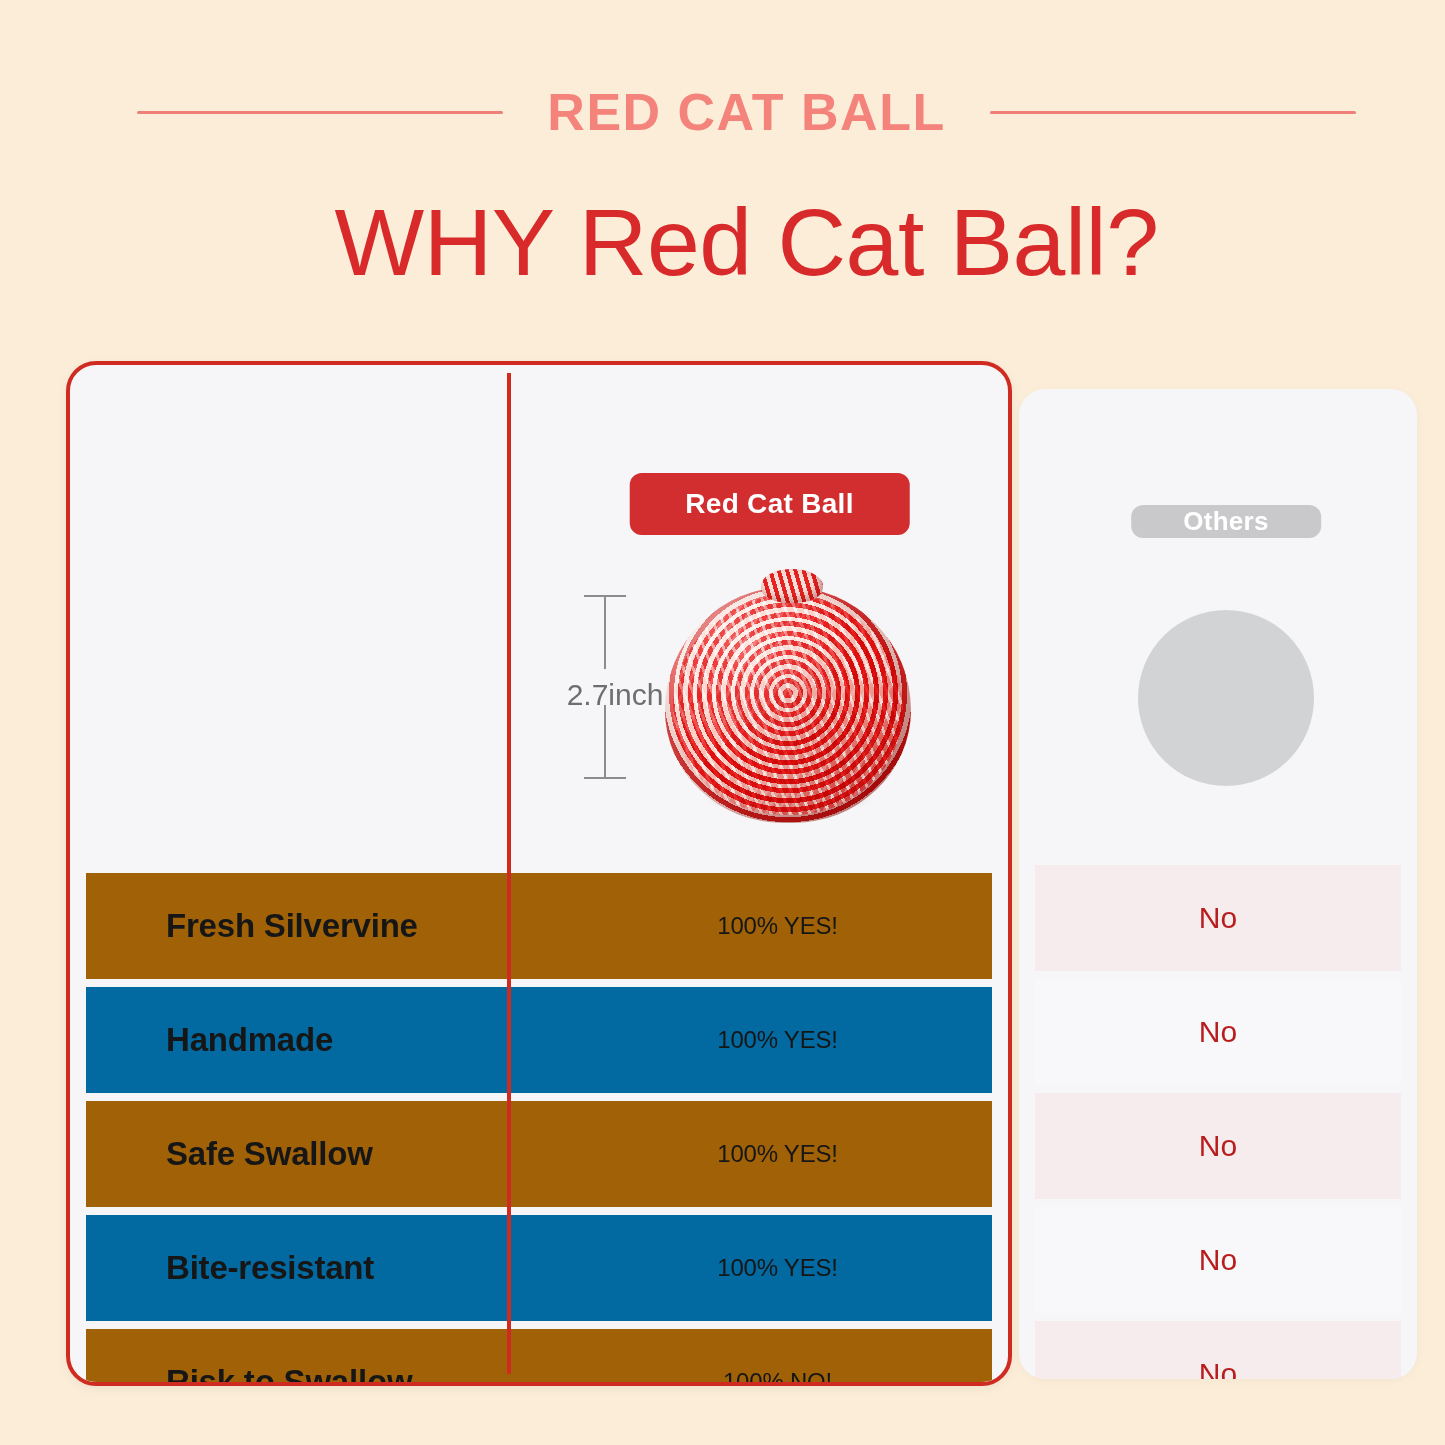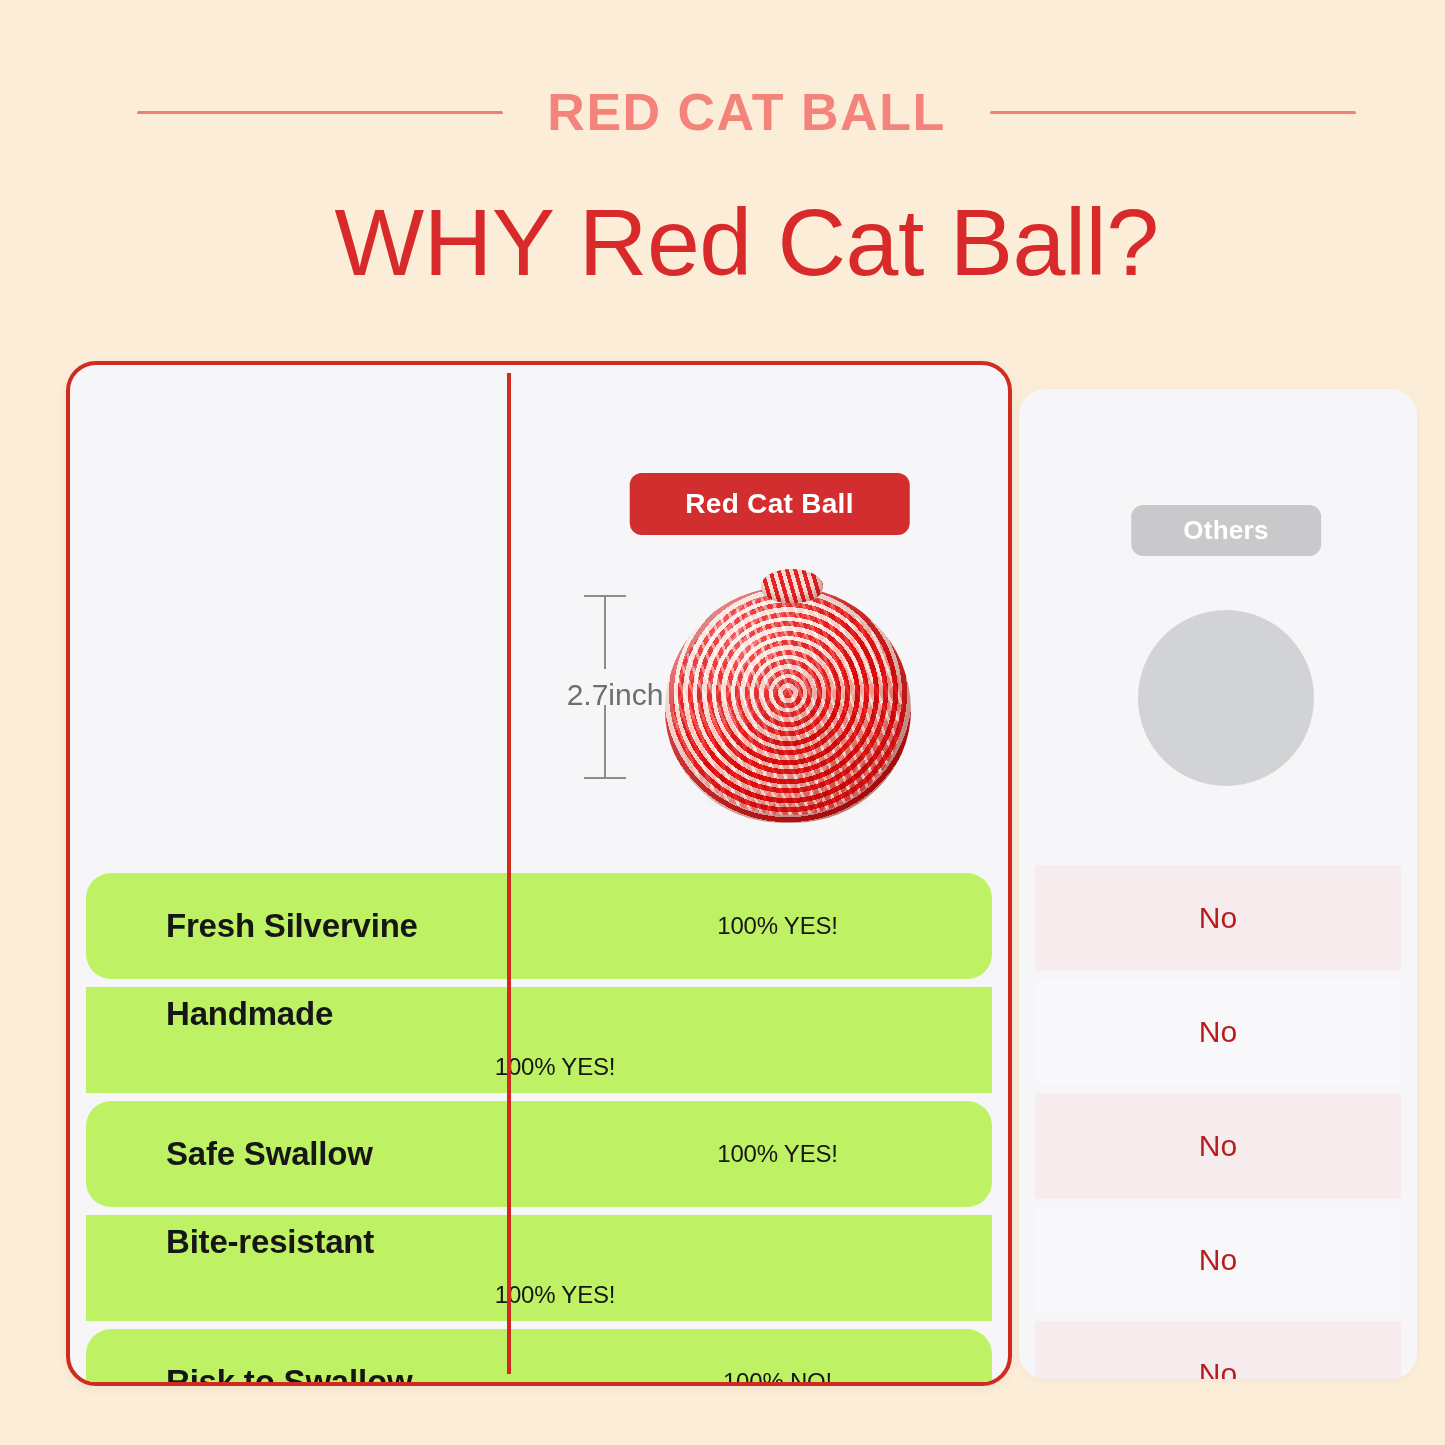--- a/index.html
+++ b/index.html
@@ -72,21 +72,21 @@
   }
   .others-badge {
     position: absolute;
     left: 50%;
     transform: translateX(-50%);
     top: 100px;
     background: #c9c9cb;
     color: #ffffff;
     font-size: 26px;
     font-weight: bold;
-    padding: 10px 52px;
+    padding: 1px 52px;
     border-radius: 12px;
     white-space: nowrap;
     letter-spacing: 0.3px;
   }
   .others-circle {
     position: absolute;
     left: 50%;
     transform: translateX(-50%);
     top: 205px;
     width: 176px;
@@ -242,22 +242,22 @@
     border-radius: 50%;
     background: radial-gradient(ellipse at center, rgba(90,40,40,0.26) 0%, rgba(90,40,40,0) 72%);
   }
 
   
   .card-rows { }
   .card-row {
     display: flex;
     height: 106px;
   }
-  .card-row.alt   { background: #bef264; border-radius: 25px; }
-  .card-row.plain { background: #bef264; flex-direction: column; }
+  .card-row.alt   { background: #a16207; }
+  .card-row.plain { background: #0369a1; }
   .row-feature {
     width: 429px;
     display: flex;
     align-items: center;
     padding-left: 72px;
     font-size: 33px;
     font-weight: bold;
     color: #161616;
     letter-spacing: -0.2px;
   }

